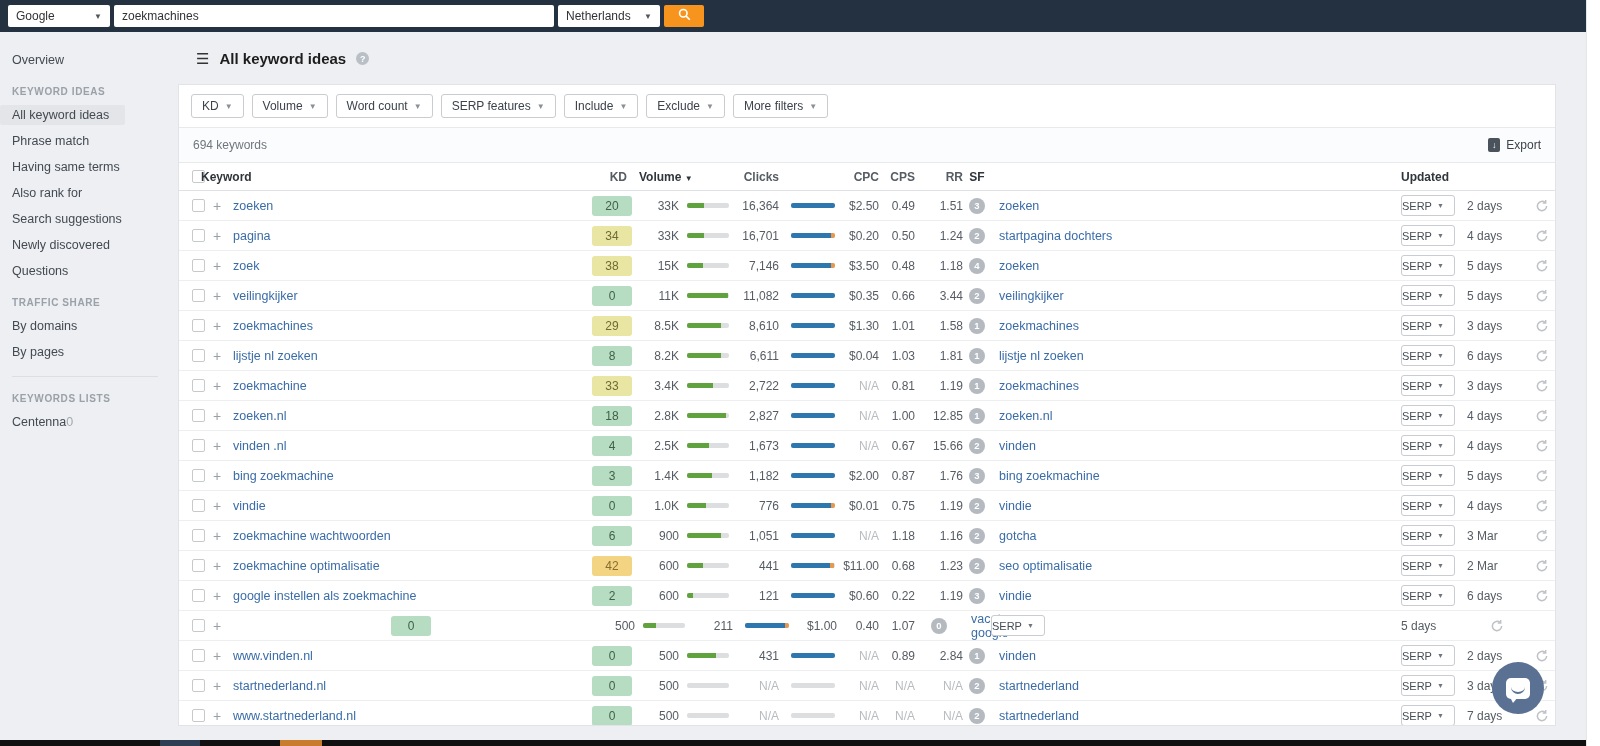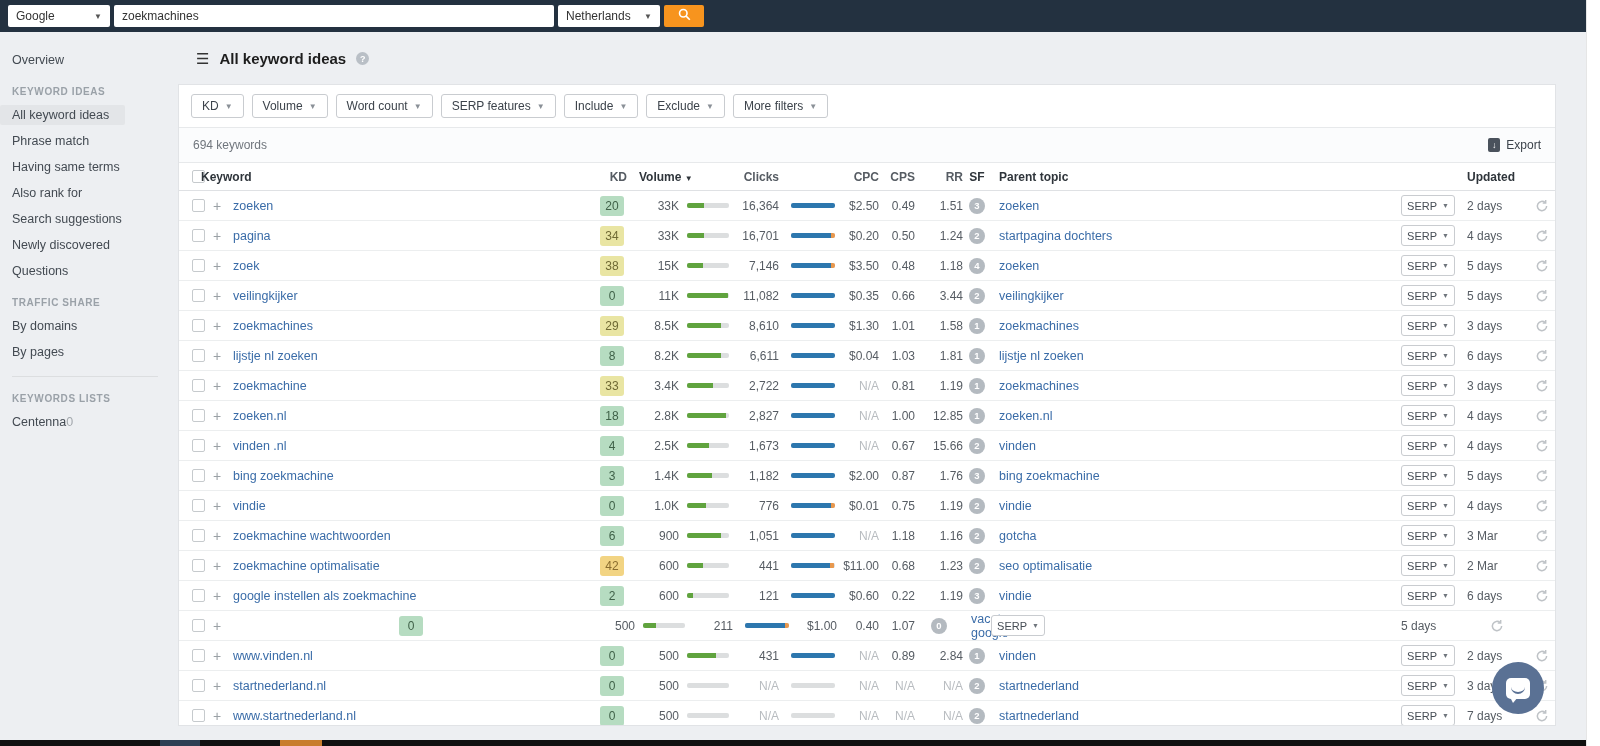--- a/index.html
+++ b/index.html
@@ -88,41 +88,41 @@
   .thead { height:28px; border-bottom:1px solid #dfe1e4; font-weight:bold; color:#2f353b; }
   .row { height:30px; border-bottom:1px solid #eceeef; }
   .row.partial { height:10px; border-bottom:none; overflow:hidden; align-items:start; }
   .cb {
     width:13px; height:13px; border:1px solid #c6cacd; border-radius:2px; background:#fff;
     margin-left:13px; cursor:pointer;
   }
   .plus { color:#9aa0a5; font-size:14px; cursor:pointer; line-height:1; }
   .kw-link, .parent-link { color:#3a6ca8; text-decoration:none; cursor:pointer; font-size:12.5px; }
   .kd-badge {
-    width:24px; height:20px; border-radius:3px; display:flex; align-items:center; justify-content:center;
+    width:40px; height:20px; border-radius:3px; display:flex; align-items:center; justify-content:center;
     margin:0 auto; font-size:12px;
   }
   .kd-green  { background:#b6dcc1; color:#3f6148; }
   .kd-yellow { background:#e9e5a3; color:#6f6a34; }
   .kd-orange { background:#f2d483; color:#8a6d2f; }
   .num { text-align:right; color:#565c63; }
   .num.na, .na { color:#b8bcc0; }
   .bar-track { width:42px; height:5px; background:#dcdedf; border-radius:2px; margin-left:8px; overflow:hidden; display:flex; }
   .bar-track.clicks { width:44px; margin-left:12px; }
   .fill-green { height:5px; background:#60a33e; }
   .fill-blue  { height:5px; background:#2d77ae; }
   .fill-tip   { height:5px; background:#e8984e; }
   .sf-circle {
     width:16px; height:16px; border-radius:50%; background:#b4bac0; color:#fff;
     font-size:9.5px; font-weight:bold; display:flex; align-items:center; justify-content:center; margin:0 auto;
   }
   .parent-cell { padding-left:8px; }
   .serp-btn {
     width:54px; height:21px; border:1px solid #c9ccd0; border-radius:3px; background:#fff;
-    font-size:11px; color:#454c54; display:flex; align-items:center; justify-content:center; gap:5px;
+    font-size:11px; color:#454c54; display:flex; align-items:center; justify-content:flex-start; gap:5px;
     cursor:pointer;
   }
   .serp-btn .caret { font-size:7px; color:#6f757c; }
   .updated-cell { color:#565c63; }
   .refresh { cursor:pointer; display:flex; align-items:center; justify-content:center; }
   
   .taskbar { position:absolute; bottom:0; left:0; width:1586px; height:6px; background:#101010; z-index:55; }
   .taskbar .seg-blue { position:absolute; left:160px; width:40px; height:6px; background:#2e3f54; }
   .taskbar .seg-orange { position:absolute; left:280px; width:42px; height:6px; background:#c87d2e; }
   .chat-bubble {
@@ -237,21 +237,20 @@
       <span class="num" style="padding-right:8px;">KD</span>
       <span style="grid-column:5/7; padding-left:4px;">
         <span>Volume</span> <span style="font-size:8px;">▼</span>
       </span>
       <span class="num">Clicks</span>
       <span></span>
       <span class="num">CPC</span>
       <span class="num">CPS</span>
       <span class="num">RR</span>
       <span style="text-align:center;">SF</span>
-      <span class="parent-cell">Parent topic</span>
       <span></span>
       <span>Updated</span>
       <span></span>
     </div>
 
     <div>
         <div class="tgrid row">
           <span class="cb"></span>
           <span class="plus">+</span>
           <a class="kw-link">zoeken</a>

